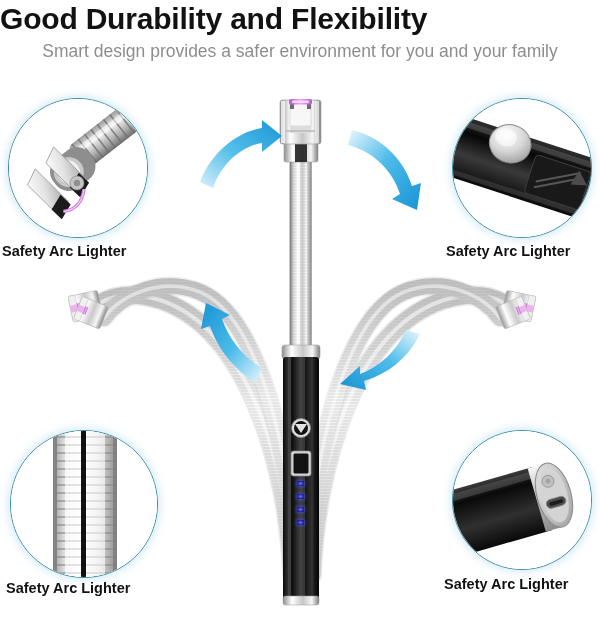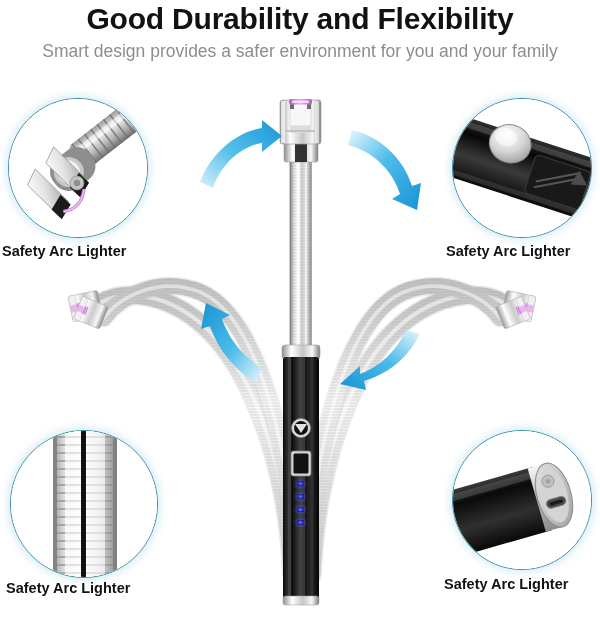--- a/index.html
+++ b/index.html
@@ -8,21 +8,21 @@
     background:#ffffff;
     font-family:"Liberation Sans", sans-serif;
     overflow:hidden;
     position:relative;
   }
   #stage{position:absolute;left:0;top:0;width:600px;height:623px;}
 
   
   .title{
     position:absolute;left:0;top:2px;width:600px;
-    text-align:center;
+    text-align:left;
     font-size:30px;font-weight:bold;color:#121212;
     letter-spacing:-0.2px;
     white-space:nowrap;
   }
   .subtitle{
     position:absolute;left:0;top:41px;width:600px;
     text-align:center;
     font-size:17.5px;color:#8d8d8d;font-weight:normal;
     white-space:nowrap;
   }

